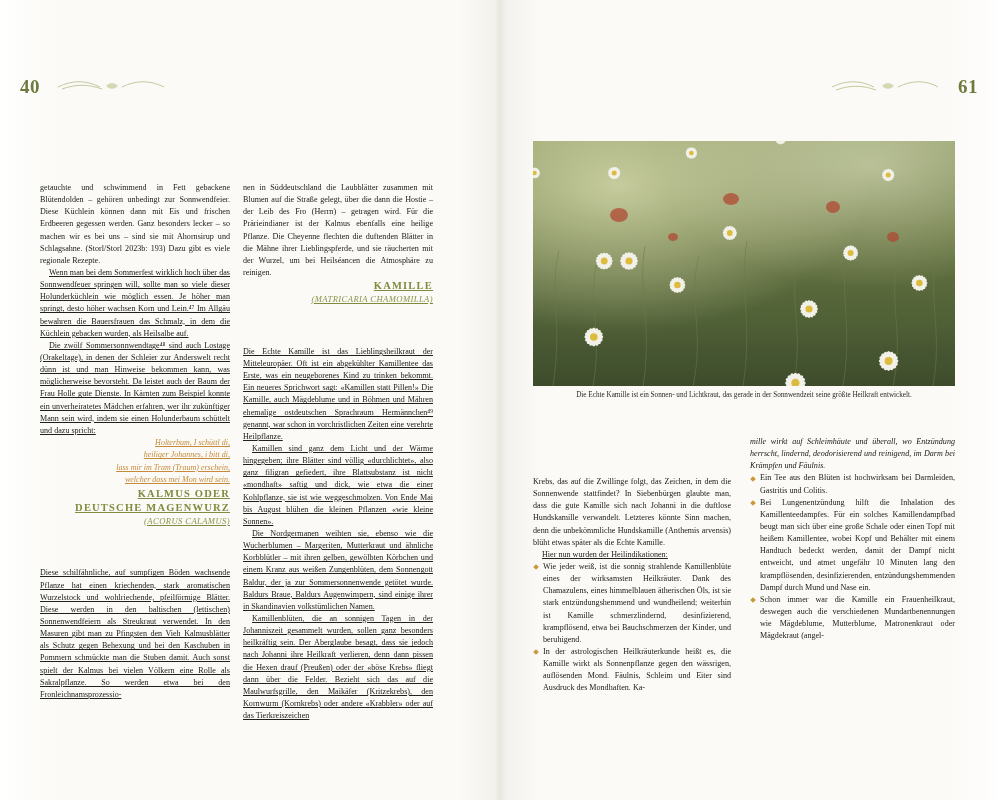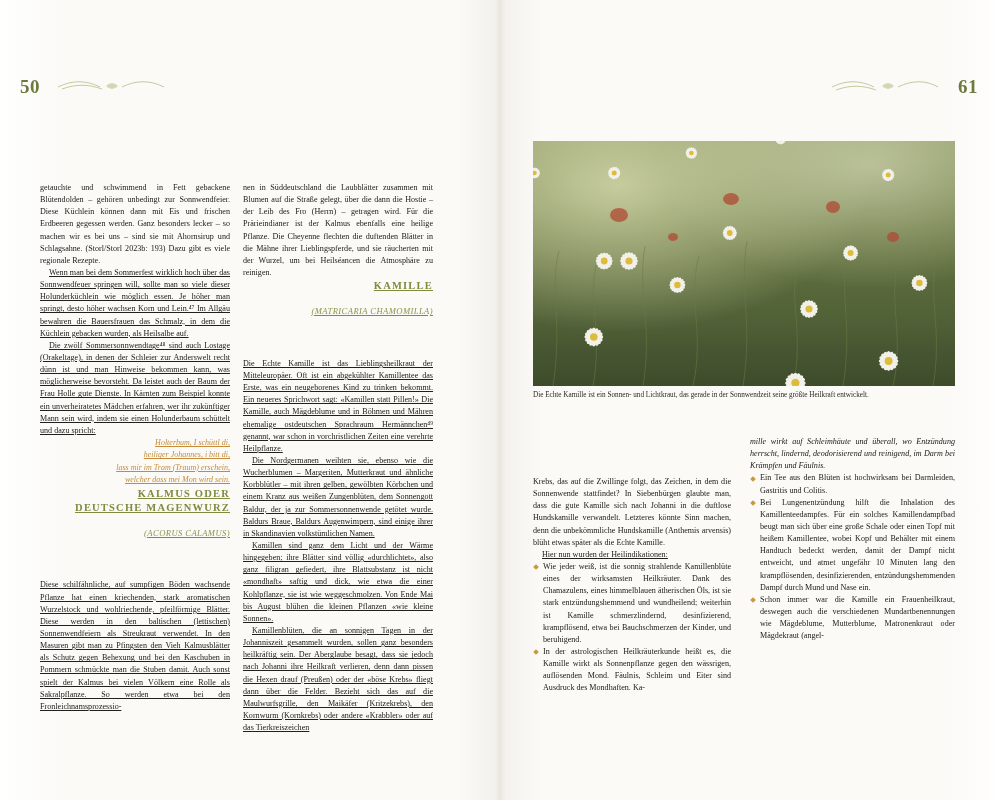--- a/index.html
+++ b/index.html
@@ -58,59 +58,59 @@
   .c4{left:750px;top:436px;width:205px;}
 
   
   .hd{
     text-align:right;color:#7f8b3e;font-weight:bold;
     font-size:10.5px;letter-spacing:1.2px;line-height:1.35;
     margin:11px 0 1px 0;text-indent:0;
   }
   .hd .sub{
     display:block;font-weight:normal;font-style:italic;
-    font-size:8.6px;letter-spacing:.4px;color:#8b9449;margin-top:13px;
+    font-size:8.6px;letter-spacing:.4px;color:#8b9449;margin-top:1px;
   }
   .verse{
     color:#c58a3a;font-style:italic;text-align:center;
     font-size:8px;line-height:1.55;margin:10px 0 2px 0;text-indent:0;
   }
 
   
   .figure{
     position:absolute;left:533px;top:141px;width:422px;
   }
   .figure .ph{
     width:422px;height:245px;display:block;overflow:hidden;position:relative;
     background:#6f7c4a;
   }
   .figure .cap{
     margin-top:5px;font-size:7.2px;line-height:1.35;color:#2a2a24;
-    text-align:left;
+    text-align:center;
   }
 
   
   ul.bl{list-style:none;margin:0;padding:0;}
   ul.bl li{
     position:relative;padding-left:10px;margin:0 0 0 0;text-align:justify;
   }
   ul.bl li:before{
     content:"";position:absolute;left:1px;top:4.5px;
     width:4px;height:4px;background:#c89a3c;
     transform:rotate(45deg);
   }
   .lead{text-indent:0;}
 </style>
 </head>
 <body>
 
 <div class="page">
   <div class="spread">
 
-    <div class="folio left">50</div>
+    <div class="folio left">40</div>
     <div class="folio right">61</div>
 
     <div class="orn left">
       <svg width="120" height="16" viewBox="0 0 120 16">
         <g fill="none" stroke="#b9c08e" stroke-width="1">
           <path d="M6 9 C20 2, 34 2, 48 9"></path>
           <path d="M10 11 C24 6, 36 6, 50 11"></path>
           <path d="M54 8 q6 -6 12 0 q-6 6 -12 0" fill="#cdd3a8" stroke="none"></path>
           <path d="M70 9 C84 2, 98 2, 112 9"></path>
         </g>
@@ -143,22 +143,22 @@
       <p class="noind">Diese schilfähnliche, auf sumpfigen Böden wachsende Pflanze hat einen kriechenden, stark aromatischen Wurzelstock und wohlriechende, pfeilförmige Blätter. Diese werden in den baltischen (lettischen) Sonnenwendfeiern als Streukraut verwendet. In den Masuren gibt man zu Pfingsten den Vieh Kalmusblätter als Schutz gegen Behexung und bei den Kaschuben in Pommern schmückte man die Stuben damit. Auch sonst spielt der Kalmus bei vielen Völkern eine Rolle als Sakralpflanze. So werden etwa bei den Fronleichnamsprozessio-</p>
     </div>
 
     <div class="col c2">
       <p class="noind">nen in Süddeutschland die Laubblätter zusammen mit Blumen auf die Straße gelegt, über die dann die Hostie – der Leib des Fro (Herrn) – getragen wird. Für die Prärieindianer ist der Kalmus ebenfalls eine heilige Pflanze. Die Cheyenne flechten die duftenden Blätter in die Mähne ihrer Lieblingspferde, und sie räucherten mit der Wurzel, um bei Heilséancen die Atmosphäre zu reinigen.</p>
       <p class="hd">
         <span>KAMILLE</span>
         <span class="sub">(MATRICARIA CHAMOMILLA)</span>
       </p>
       <p class="noind">Die Echte Kamille ist das Lieblingsheilkraut der Mitteleuropäer. Oft ist ein abgekühlter Kamillentee das Erste, was ein neugeborenes Kind zu trinken bekommt. Ein neueres Sprichwort sagt: «Kamillen statt Pillen!» Die Kamille, auch Mägdeblume und in Böhmen und Mähren ehemalige ostdeutschen Sprachraum Hermännchen⁴⁹ genannt, war schon in vorchristlichen Zeiten eine verehrte Heilpflanze.</p>
+      <p>Kamillen sind ganz dem Licht und der Wärme hingegeben; ihre Blätter sind völlig «durchlichtet», also ganz filigran gefiedert, ihre Blattsubstanz ist nicht «mondhaft» saftig und dick, wie etwa die einer Kohlpflanze, sie ist wie weggeschmolzen. Von Ende Mai bis August blühen die kleinen Pflanzen «wie kleine Sonnen».</p>
       <p>Die Nordgermanen weihten sie, ebenso wie die Wucherblumen – Margeriten, Mutterkraut und ähnliche Korbblütler – mit ihren gelben, gewölbten Körbchen und einem Kranz aus weißen Zungenblüten, dem Sonnengott Baldur, der ja zur Sommersonnenwende getötet wurde. Baldurs Braue, Baldurs Augenwimpern, sind einige ihrer in Skandinavien volkstümlichen Namen.</p>
-      <p>Kamillen sind ganz dem Licht und der Wärme hingegeben; ihre Blätter sind völlig «durchlichtet», also ganz filigran gefiedert, ihre Blattsubstanz ist nicht «mondhaft» saftig und dick, wie etwa die einer Kohlpflanze, sie ist wie weggeschmolzen. Von Ende Mai bis August blühen die kleinen Pflanzen «wie kleine Sonnen».</p>
       <p>Kamillenblüten, die an sonnigen Tagen in der Johanniszeit gesammelt wurden, sollen ganz besonders heilkräftig sein. Der Aberglaube besagt, dass sie jedoch nach Johanni ihre Heilkraft verlieren, denn dann pissen die Hexen drauf (Preußen) oder der «böse Krebs» fliegt dann über die Felder. Bezieht sich das auf die Maulwurfsgrille, den Maikäfer (Kritzekrebs), den Kornwurm (Kornkrebs) oder andere «Krabbler» oder auf das Tierkreiszeichen</p>
     </div>
 
     <div class="figure">
       <div class="ph">
         <svg width="422" height="245" viewBox="0 0 422 245" preserveAspectRatio="none">
           <defs>
             <linearGradient id="bgsky" x1="0" y1="0" x2="0" y2="1">
               <stop offset="0%" stop-color="#8c9a62"></stop>
               <stop offset="35%" stop-color="#6d7c45"></stop>

